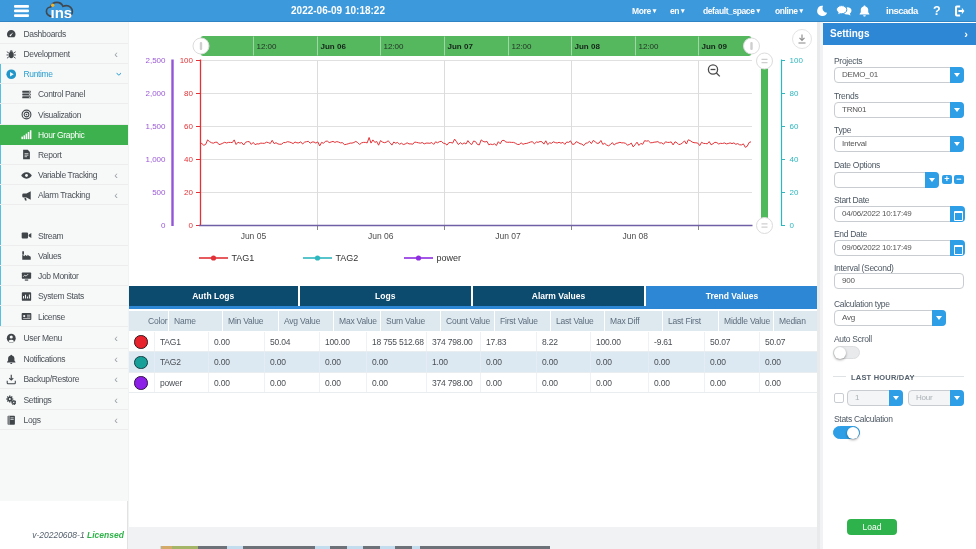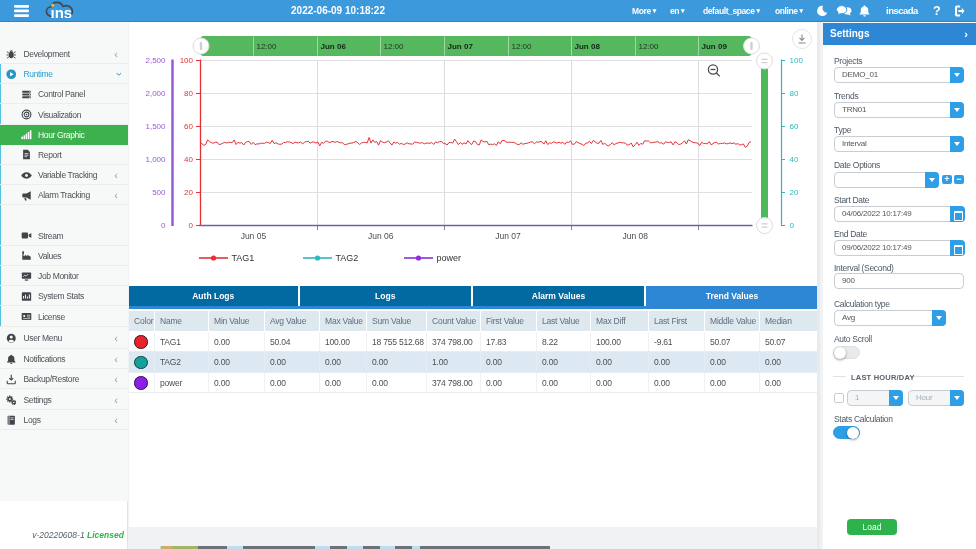--- a/index.html
+++ b/index.html
@@ -19,29 +19,29 @@
   .mi.runtime, .mi.runtime .chev { color:#2a9fd0; }
   .mi.runtime .ic { color:#2196c9; }
   .mi.active { background:#3cb14d; color:#fff; border-bottom-color:#3cb14d; }
   .mi.active .ic { color:#fff; }
   svg.icn { display:block; width:100%; height:100%; }
   #runtimebar { position:absolute; left:0; top:42px; width:1px; height:263px; background:#55c0e0; }
   #sbfooter { position:absolute; left:0; top:508px; width:128px; text-align:center; font-size:8.5px; font-style:italic; color:#54606c;padding-left:28px; }
   #sbfooter b { color:#2eb349; }
   #main { position:absolute; left:129px; top:22px; width:690px; height:505px; background:#fff; }
   #tabs { position:absolute; left:0px; top:264px; width:690px; height:20px; background:#fff; }
-  .tab { position:absolute; top:0; height:20px; line-height:20px; text-align:center; color:#fff; font-size:8.5px; font-weight:bold; background:#0369a1; }
+  .tab { position:absolute; top:0; height:20px; line-height:20px; text-align:center; color:#fff; font-size:8.5px; font-weight:bold; background:#0c4a6e; }
   .tab.on { background:#2e87d4; }
   #tabline { position:absolute; left:0; top:284px; width:690px; height:3px; background:#2e87d4; }
   #grid { position:absolute; left:0; top:289px; width:690px; font-size:8.5px; letter-spacing:-0.2px; color:#4a4f54; }
   #grid .hrow { position:absolute; left:0; top:0; width:690px; height:20px; background:#dee8ef; color:#5d6e7e; }
   #grid .row { position:absolute; left:0; width:690px; height:20.4px; border-bottom:1px solid #e9edf0; background:#fff; }
   #grid .row.alt { background:#dce8f2; }
   #grid .c { position:absolute; top:0; height:100%; padding-left:5px; line-height:20px; white-space:nowrap; }
-  #grid .hrow .c { border-left:1px solid #fff; }
+  #grid .hrow .c { border-left:1px solid #fff;margin-left:14px; }
   #grid .row .c { border-left:1px solid #eef2f5; }
   #grid .row.alt .c { border-left:1px solid #e4edf5; }
   .dot { position:absolute; left:5px; top:3.5px; width:13.5px; height:13.5px; border-radius:50%; border:1.6px solid #1c2430; }
   #spanel { position:absolute; left:823px; top:22px; width:153px; height:527px; background:#fff; }
   #vline { position:absolute; left:817px; top:22px; width:3px; height:527px; background:#e9eaeb; }
   #sphead { position:absolute; left:0; top:1px; width:153px; height:22px; background:#2e87d4; color:#fff; font-size:10px; font-weight:bold; line-height:22px; padding-left:7px; }
   #sphead .arr { position:absolute; right:8px; top:0; font-weight:bold; font-size:11px; }
   .flabel { position:absolute; left:11px; font-size:8.5px; letter-spacing:-0.3px; color:#4d5863; }
   .fsel { position:absolute; left:11px; width:130px; height:16px; border:1px solid #c9cdd1; border-radius:4px; background:#fff; font-size:8px; letter-spacing:-0.2px; color:#555; line-height:14px; padding-left:7px; white-space:nowrap; }
   .fsel .btn { position:absolute; right:-1px; top:-1px; width:14px; height:16px; background:#2e9fe6; border-radius:0 4px 4px 0; }
@@ -95,20 +95,28 @@
   <svg class="abs" style="left:955px;top:5px" width="12" height="12" viewBox="0 0 14 13">
       <g fill="#fff">
         <path d="M0 2 a2 2 0 0 1 2-2 h4 v2.4 h-3.6 v8.2 h3.6 v2.4 h-4 a2 2 0 0 1 -2-2 z"></path>
         <path d="M8 2.8 l3 3.7 -3 3.7 v-2.5 h-4 v-2.4 h4 z"></path>
       </g>
     </svg>
 </div>
 <div id="sidebar">
   <div id="sbgray"></div>
   <div id="runtimebar"></div>
+  <div class="mi" style="top:1.7px">
+      <span class="ic">
+        <svg class="icn" viewBox="0 0 13 13">
+          <path d="M6.5 1.2 a5.3 5.3 0 0 1 5.3 5.3 a5.3 5.3 0 0 1 -1.55 3.75 l-7.5 0 A5.3 5.3 0 0 1 1.2 6.5 a5.3 5.3 0 0 1 5.3 -5.3 z M6.5 7.8 l2.6 -3.9 -3.5 3 a1 1 0 1 0 0.9 0.9 z" fill="currentColor"></path>
+        </svg>
+      </span>
+      <span class="txt">Dashboards</span>
+    </div>
   <div class="mi" style="top:21.9px">
       <span class="ic">
         <svg class="icn" viewBox="0 0 13 13">
           <ellipse cx="6.5" cy="7.4" rx="3.1" ry="3.9" fill="currentColor"></ellipse>
           <path d="M4.5 3.5 a2 2 0 0 1 4 0 z" fill="currentColor"></path>
           <g stroke="currentColor" stroke-width="1.1">
             <line x1="3.6" y1="5" x2="1" y2="3.4"></line>
             <line x1="9.4" y1="5" x2="12" y2="3.4"></line>
             <line x1="3.3" y1="7.4" x2="0.6" y2="7.4"></line>
             <line x1="9.7" y1="7.4" x2="12.4" y2="7.4"></line>

